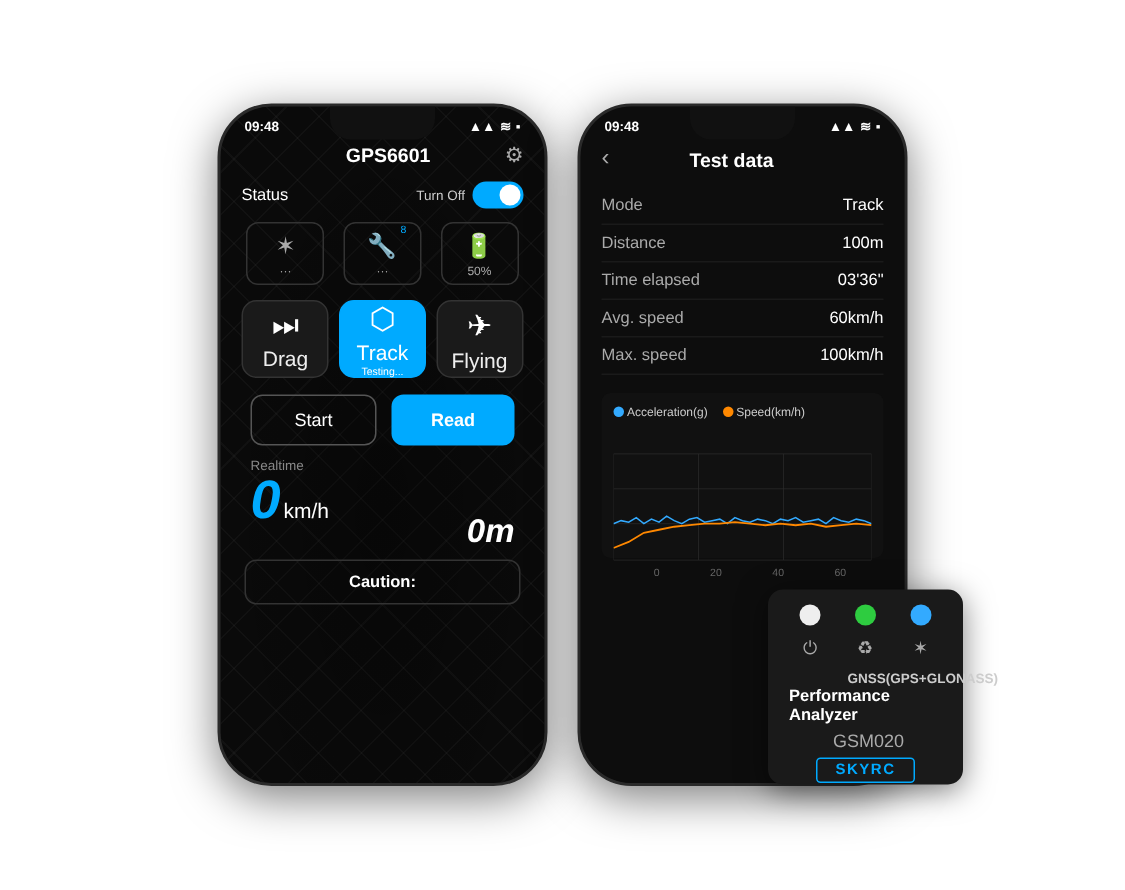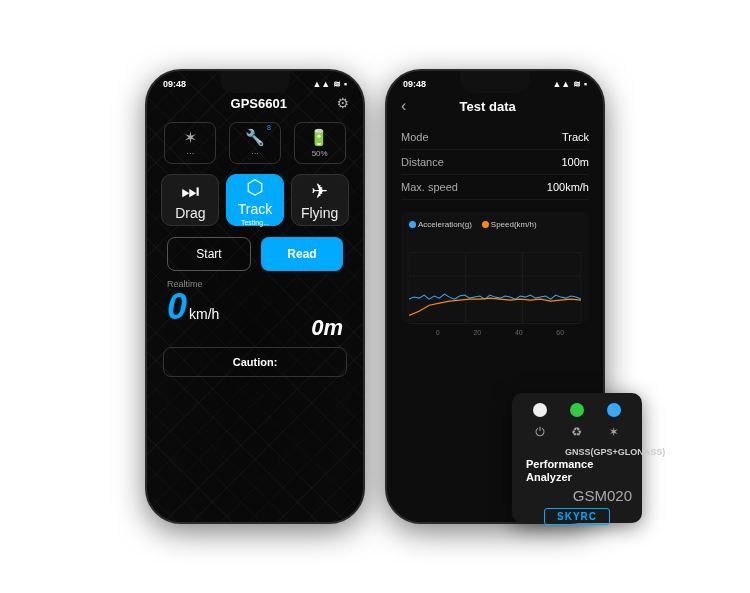--- a/index.html
+++ b/index.html
@@ -399,23 +399,23 @@
       line-height: 1.2;
     }
 
     .device-model2 {
       font-size: 11px;
       font-weight: 700;
       color: #fff;
     }
 
     .device-sku {
-      font-size: 15px;
+      font-size: 12px;
       color: #aaa;
-      text-align: right;
+      text-align: center;
       margin-top: 4px;
     }
 
     .device-footer {
       display: flex;
       justify-content: center;
       margin-top: 4px;
     }
 
     .skyrc-logo {
@@ -458,20 +458,29 @@
           <span>▪</span>
         </div>
       </div>
 
       <div class="p1-header">
         <span style="width:20px"></span>
         <span class="p1-title">GPS6601</span>
         <span style="font-size:14px;color:#aaa;">⚙</span>
       </div>
 
+      <div class="p1-status-row">
+        <span class="p1-status-label">Status</span>
+        <div class="toggle-switch">
+          <span style="font-size:9px;color:#ccc;">Turn Off</span>
+          <div class="toggle-track">
+            <div class="toggle-thumb"></div>
+          </div>
+        </div>
+      </div>
 
       <div class="p1-icons-row">
         <div class="p1-icon-box">
           <span class="p1-icon-symbol">✶</span>
           <span>···</span>
         </div>
         <div class="p1-icon-box">
           <span class="p1-icon-symbol" style="position:relative;">
             🔧
             <sup style="font-size:7px;position:absolute;top:-4px;right:-6px;color:#0af;">8</sup>
@@ -543,20 +552,28 @@
       </div>
 
       <div class="p2-data-table">
         <div class="p2-row">
           <span class="p2-row-label">Mode</span>
           <span class="p2-row-value">Track</span>
         </div>
         <div class="p2-row">
           <span class="p2-row-label">Distance</span>
           <span class="p2-row-value">100m</span>
+        </div>
+        <div class="p2-row">
+          <span class="p2-row-label">Time elapsed</span>
+          <span class="p2-row-value">03'36"</span>
+        </div>
+        <div class="p2-row">
+          <span class="p2-row-label">Avg. speed</span>
+          <span class="p2-row-value">60km/h</span>
         </div>
         <div class="p2-row">
           <span class="p2-row-label">Max. speed</span>
           <span class="p2-row-value">100km/h</span>
         </div>
       </div>
 
       <div class="p2-chart">
         <div class="chart-legend">
           <div class="legend-item">

